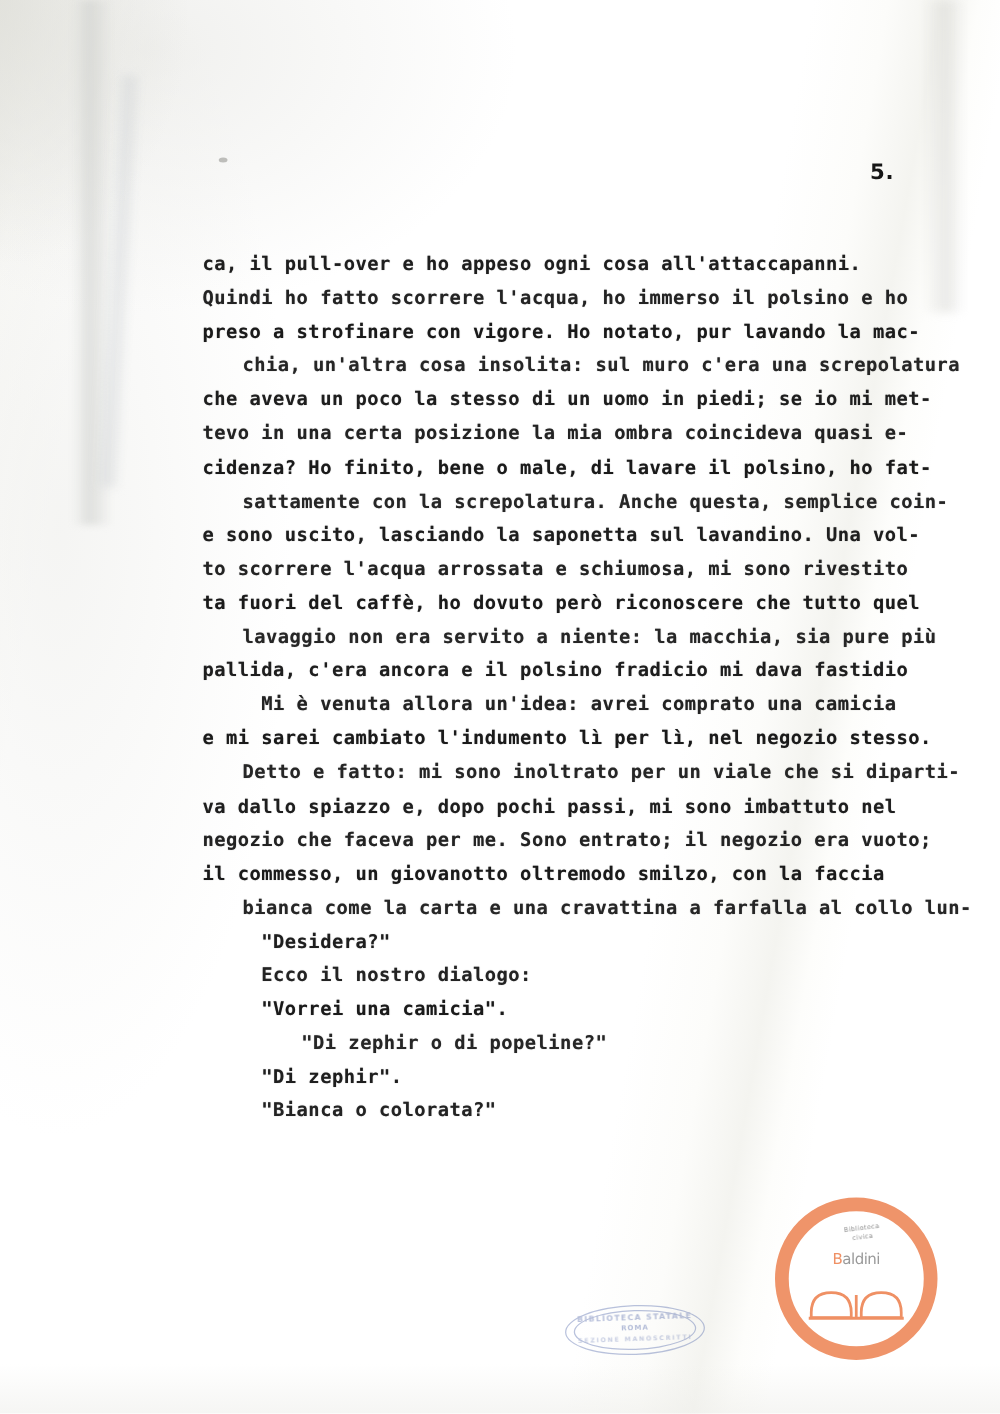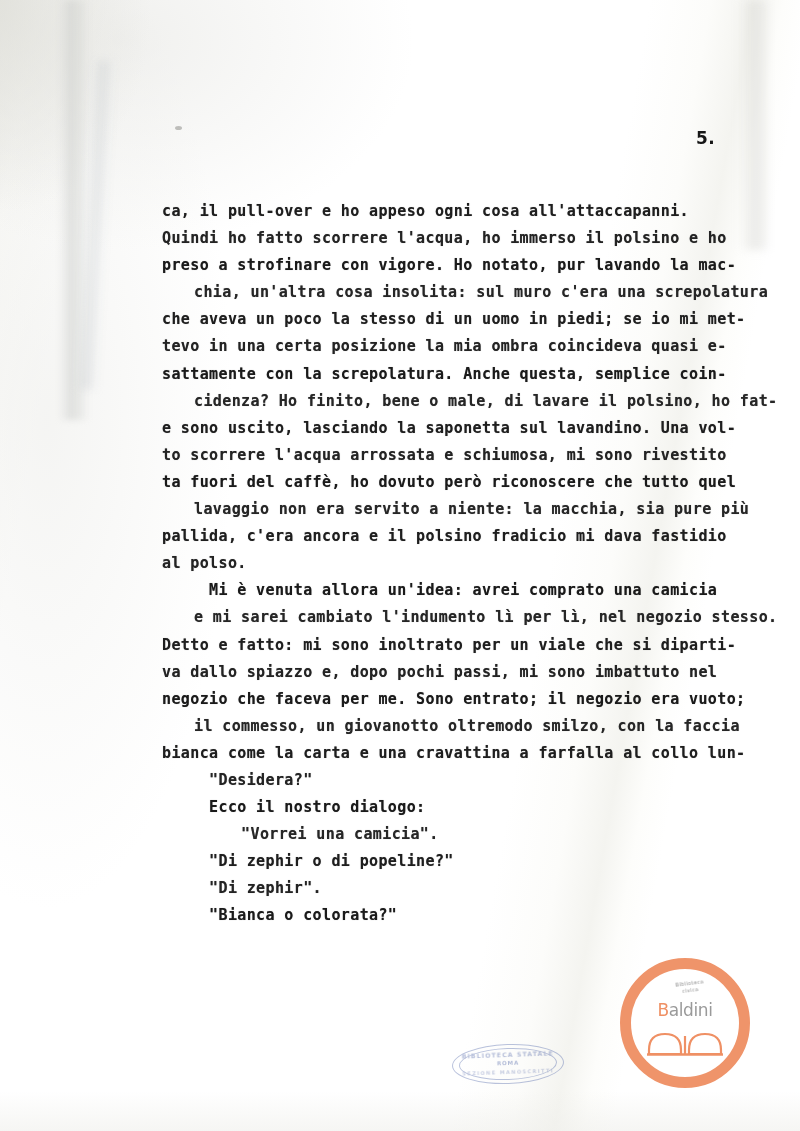--- a/index.html
+++ b/index.html
@@ -171,21 +171,21 @@
     line-height: 7px;
     letter-spacing: 0.3px;
     filter: blur(0.5px);
   }
   .logo .wordmark {
     position: absolute;
     left: 0; right: 0;
     top: 42px;
     text-align: center;
     font-family: "DejaVu Sans", "Liberation Sans", sans-serif;
-    font-size: 17px;
+    font-size: 12px;
     font-weight: normal;
     color: #9a9a9a;
     letter-spacing: -0.4px;
   }
   .logo .wordmark .b {
     color: #ef9064;
   }
   .logo .book {
     position: absolute;
     left: 25px;
@@ -209,28 +209,27 @@
 
   <div class="page-number">5.</div>
 
   <div class="body-text" id="body-text">
       <div class="line">ca, il pull-over e ho appeso ogni cosa all'attaccapanni.</div>
       <div class="line">Quindi ho fatto scorrere l'acqua, ho immerso il polsino e ho</div>
       <div class="line">preso a strofinare con vigore. Ho notato, pur lavando la mac-</div>
       <div class="line">chia, un'altra cosa insolita: sul muro c'era una screpolatura</div>
       <div class="line">che aveva un poco la stesso di un uomo in piedi; se io mi met-</div>
       <div class="line">tevo in una certa posizione la mia ombra coincideva quasi e-</div>
+      <div class="line">cidenza? Ho finito, bene o male, di lavare il polsino, ho fat-</div>
       <div class="line">sattamente con la screpolatura. Anche questa, semplice coin-</div>
-      <div class="line">cidenza? Ho finito, bene o male, di lavare il polsino, ho fat-</div>
       <div class="line">e sono uscito, lasciando la saponetta sul lavandino. Una vol-</div>
       <div class="line">to scorrere l'acqua arrossata e schiumosa, mi sono rivestito</div>
       <div class="line">ta fuori del caffè, ho dovuto però riconoscere che tutto quel</div>
       <div class="line">lavaggio non era servito a niente: la macchia, sia pure più</div>
       <div class="line">pallida, c'era ancora e il polsino fradicio mi dava fastidio</div>
-      <div class="line">al polso.</div>
       <div class="line">     Mi è venuta allora un'idea: avrei comprato una camicia</div>
       <div class="line">e mi sarei cambiato l'indumento lì per lì, nel negozio stesso.</div>
       <div class="line">Detto e fatto: mi sono inoltrato per un viale che si diparti-</div>
       <div class="line">va dallo spiazzo e, dopo pochi passi, mi sono imbattuto nel</div>
       <div class="line">negozio che faceva per me. Sono entrato; il negozio era vuoto;</div>
       <div class="line">il commesso, un giovanotto oltremodo smilzo, con la faccia</div>
       <div class="line">bianca come la carta e una cravattina a farfalla al collo lun-</div>
       <div class="line">     "Desidera?"</div>
       <div class="line">     Ecco il nostro dialogo:</div>
       <div class="line">     "Vorrei una camicia".</div>

